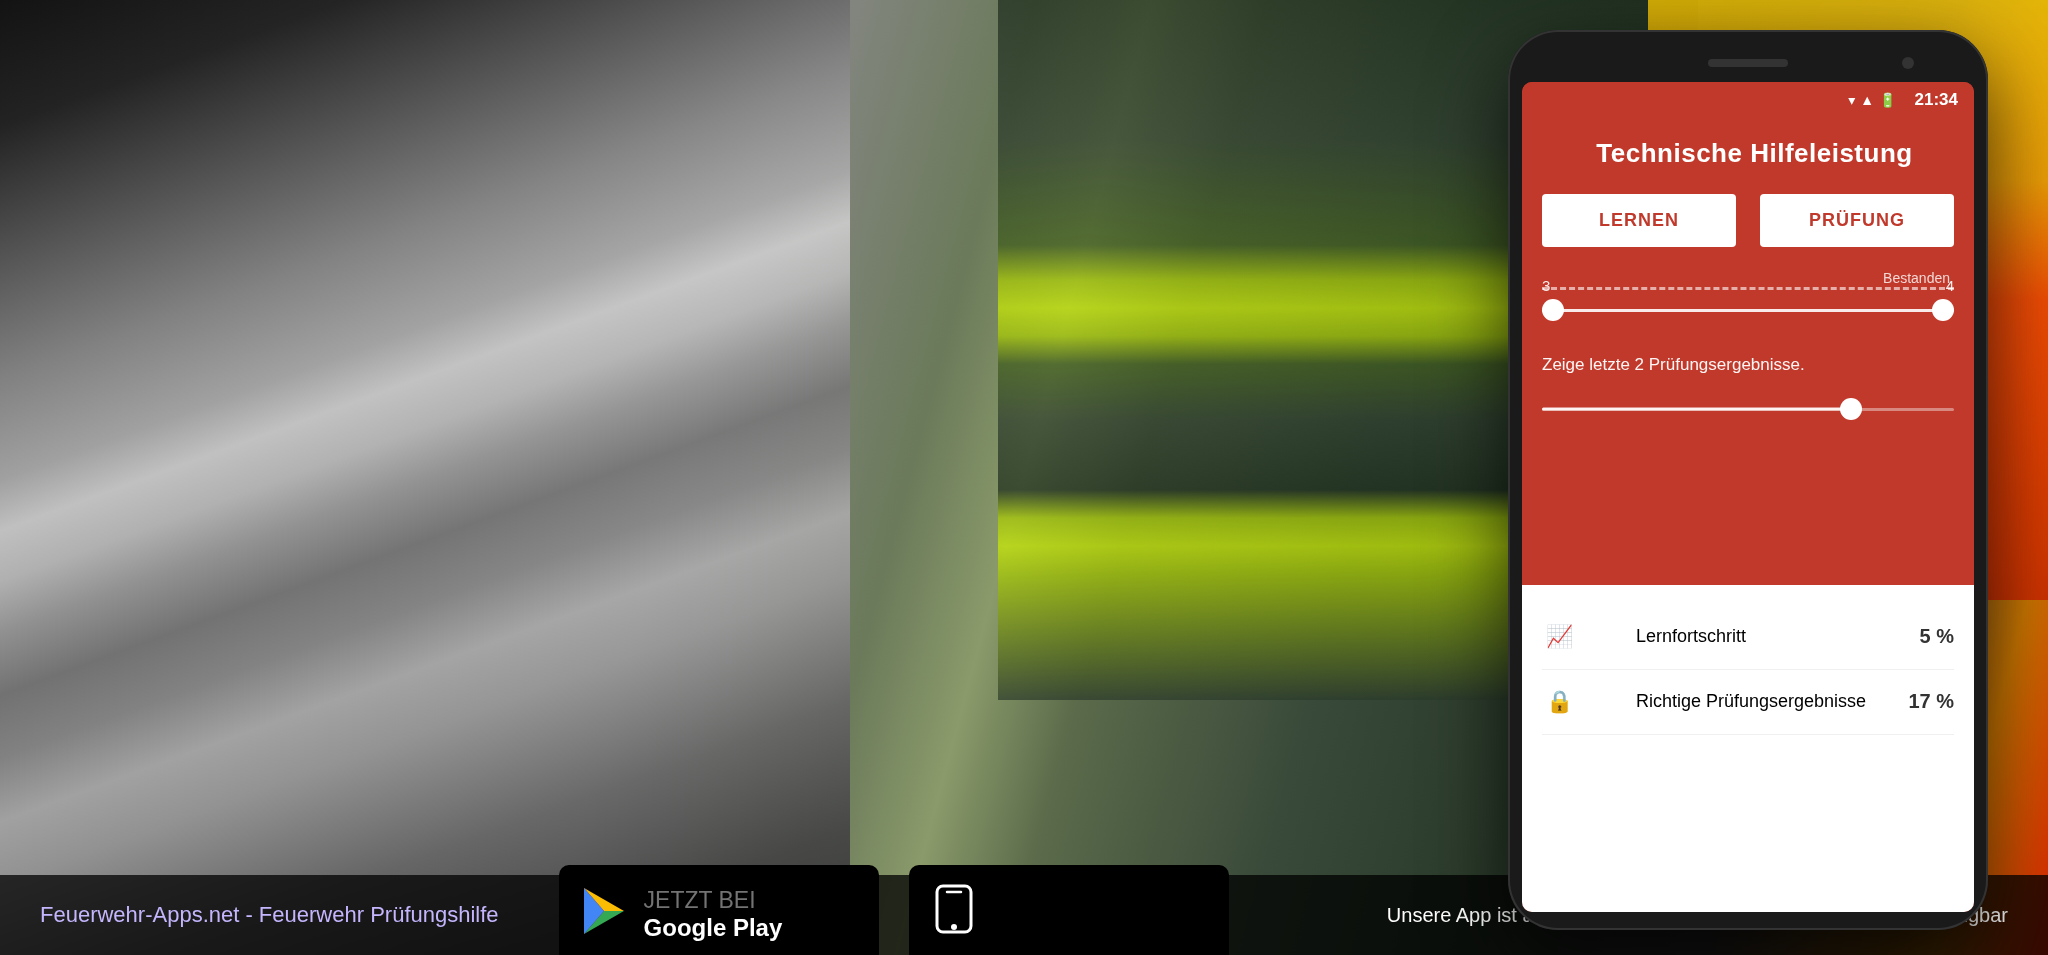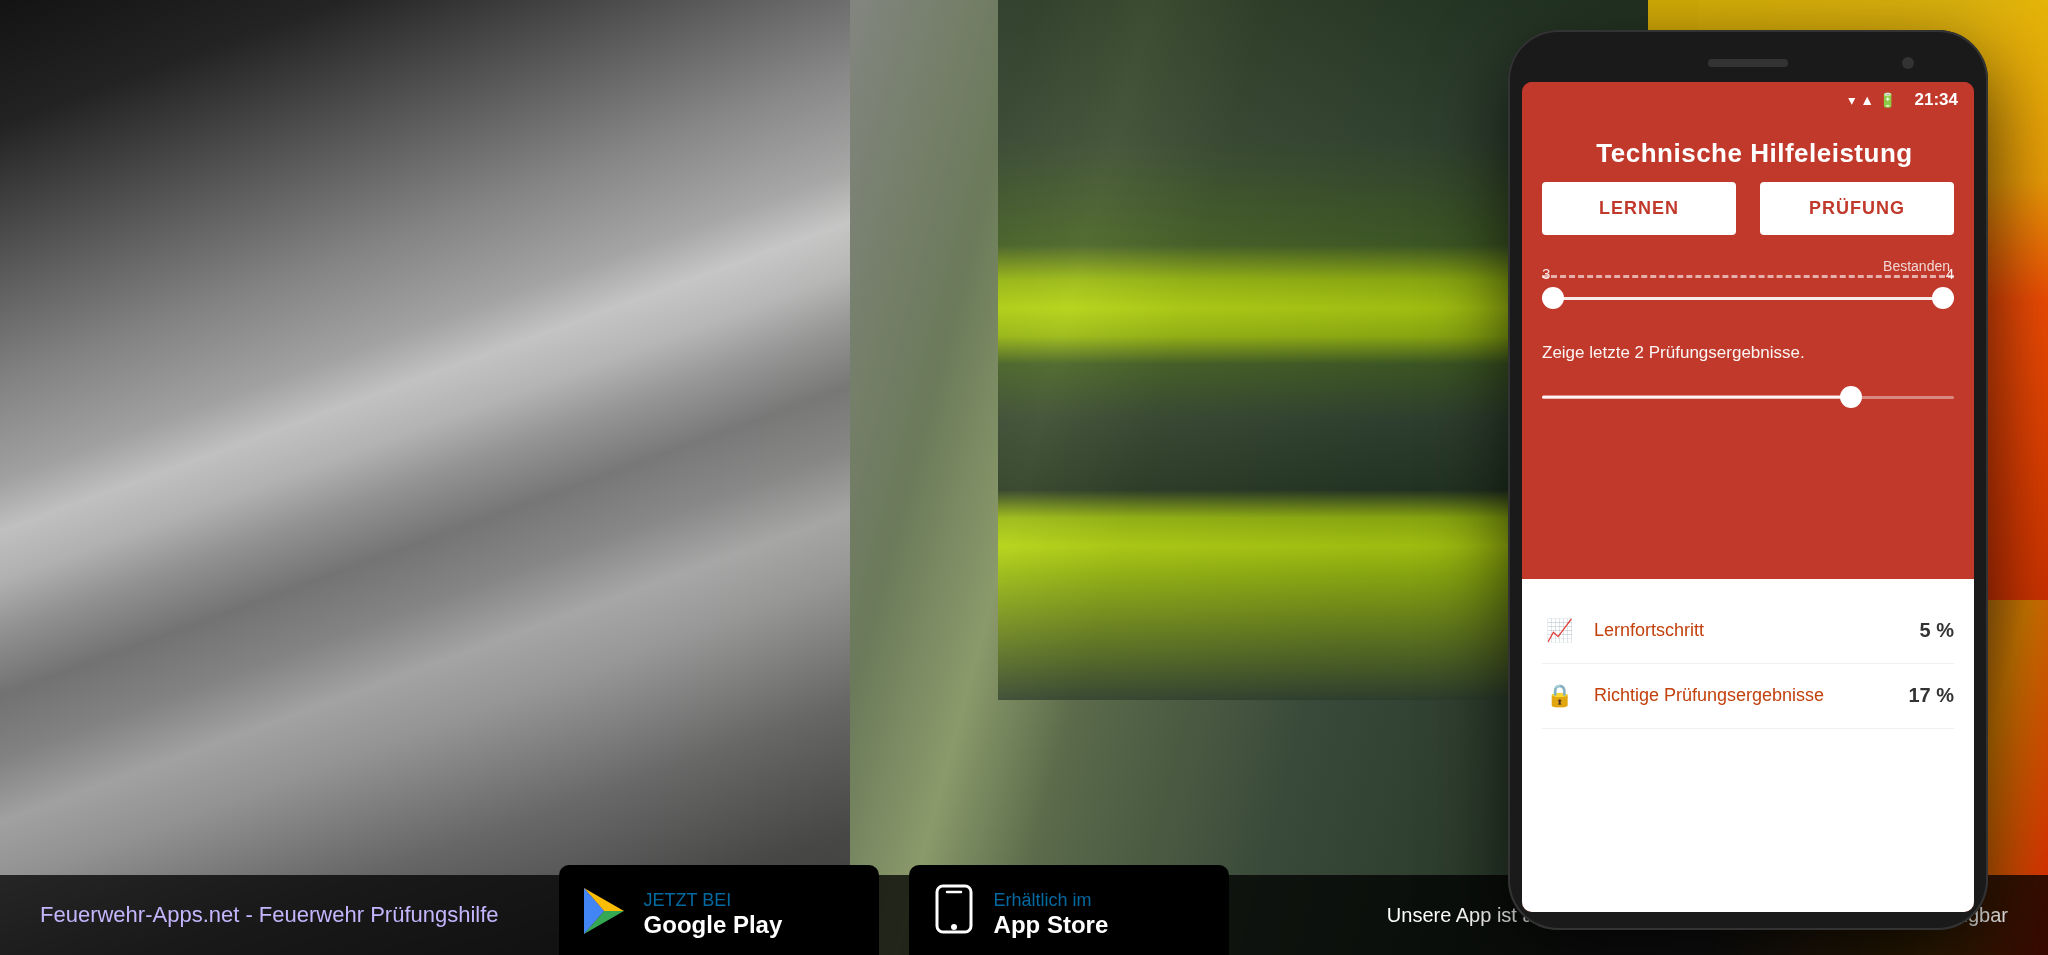--- a/index.html
+++ b/index.html
@@ -152,22 +152,22 @@
       font-size: 50px;
       line-height: 1;
     }
 
     .badge-text-block {
       display: flex;
       flex-direction: column;
     }
 
     .badge-top-text {
-      font-size: 18px;
-      color: #0369a1;
+      font-size: 23px;
+      color: #737373;
       line-height: 1.2;
     }
 
     .badge-main-text {
       font-size: 24px;
       color: #fff;
       font-weight: bold;
       line-height: 1.2;
     }
 
@@ -257,21 +257,21 @@
       color: #fff;
       font-size: 17px;
       font-weight: bold;
       margin-left: 12px;
     }
 
     
     .app-header {
       background: #c0392b;
       text-align: center;
-      padding: 20px 20px 13px;
+      padding: 20px 20px 25px;
       margin-left: 13px;
     }
 
     .app-title {
       color: #fff;
       font-size: 26px;
       font-weight: bold;
       letter-spacing: 0.5px;
     }
 
@@ -442,21 +442,22 @@
       display: flex;
       align-items: center;
       justify-content: center;
       margin-right: 16px;
       font-size: 22px;
     }
 
     .stat-label {
       flex: 1;
       font-size: 18px;
-      color: #c2410c;
+      color: #000000;
+      margin-left: 42px;
     }
 
     .stat-value {
       font-size: 20px;
       font-weight: bold;
       color: #333;
     }
 
     .icon-green {
       color: #2ecc71;
@@ -566,21 +567,17 @@
 
     <div class="badge">
       <div class="badge-icon">
         <svg width="50" height="55" viewBox="0 0 50 55" xmlns="http://www.w3.org/2000/svg">
 
           <rect x="8" y="2" width="34" height="46" rx="6" ry="6" fill="none" stroke="white" stroke-width="3"></rect>
           <line x1="18" y1="8" x2="32" y2="8" stroke="white" stroke-width="2.5" stroke-linecap="round"></line>
           <circle cx="25" cy="43" r="3" fill="white"></circle>
         </svg>
       </div>
-      <div class="badge-text-block">
-        <span class="badge-top-text">Erhältlich im</span>
-        <span class="badge-main-text">App Store</span>
-      </div>
     </div>
   </div>
 
   <span class="bottom-right-text">Unsere App ist auf allen gängigen Smartphones und Tablets verfügbar</span>
 </div>
 
 </body></html>

